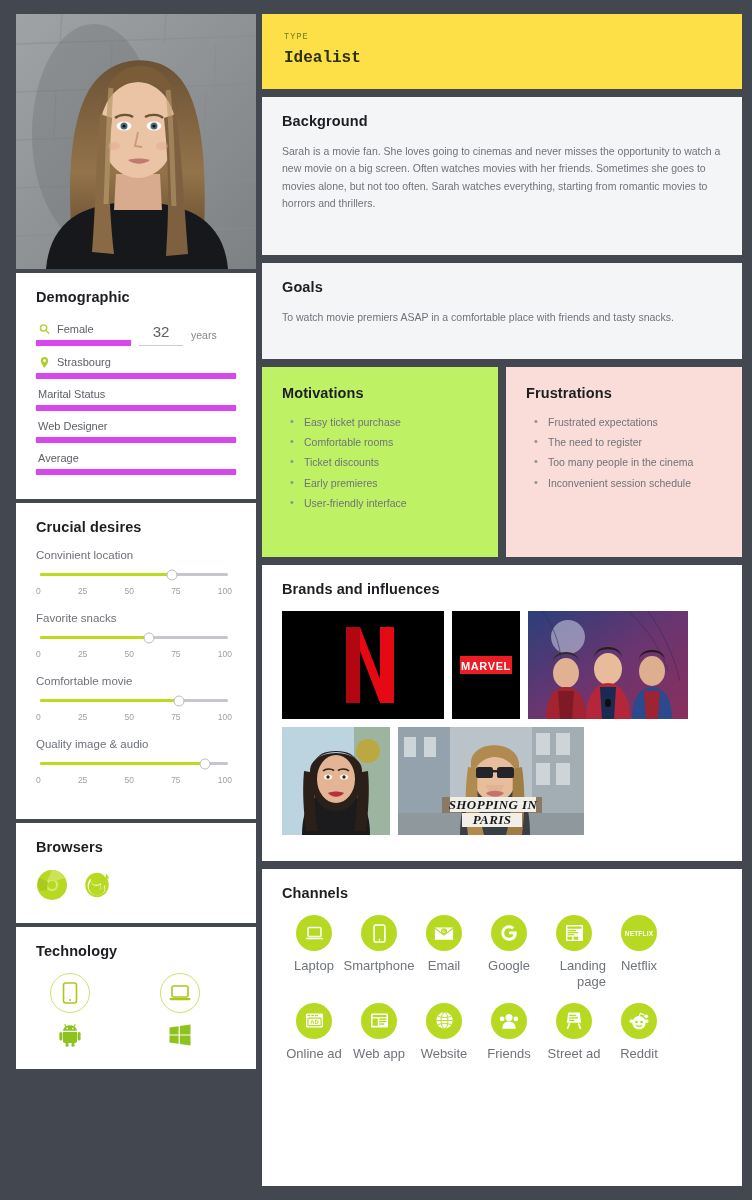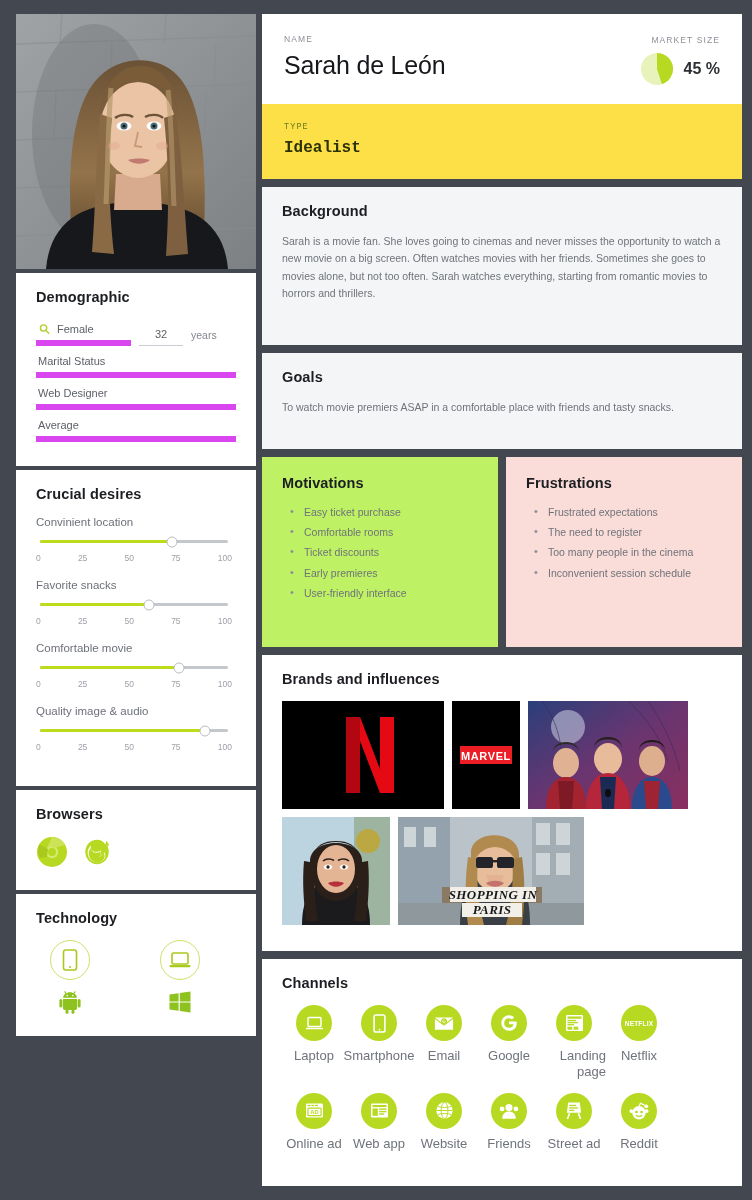--- a/index.html
+++ b/index.html
@@ -73,21 +73,21 @@
 
   
   .demo-row { display: flex; align-items: flex-end; gap: 8px; margin-bottom: 6px; }
   .demo-field {
     display: flex; align-items: center; gap: 6px;
     border-bottom: 6px solid #d946ef; padding: 3px 2px 5px 2px; flex: 1;
   }
   .demo-text { font-size: 11px; color: #5c6067; }
   .demo-age {
     width: 44px; border-bottom: 1px solid #c9ccd1; padding: 3px 2px 5px 2px;
-    text-align: center; font-size: 11px; color: #5c6067;
+    text-align: center; font-size: 15px; color: #5c6067;
   }
   .demo-units { font-size: 10.5px; color: #83878e; padding-bottom: 5px; }
   .ico { width: 13px; height: 13px; flex: none; }
   .demo-narrow { max-width: 95px; }
 
   
   .slider-block { margin-bottom: 16px; }
   .slider-label { font-size: 11.5px; color: #6d7178; margin-bottom: 12px; }
   .track {
     position: relative; height: 3px; background: #c4c7cb;
@@ -208,20 +208,31 @@
                 <line x1="8.6" y1="8" x2="12" y2="11.6" stroke="#aecf2a" stroke-width="1.5"></line>
               </svg>
           </span>
           <span class="demo-text">Female</span>
         </div>
         <div class="demo-age">32</div>
         <div class="demo-units">years</div>
       </div>
       <div class="demo-row">
         <div class="demo-field">
+          <span class="ico">
+            <svg viewBox="0 0 14 14">
+                <path d="M7 1.2c-2.3 0-4 1.7-4 3.9 0 2.9 4 7.7 4 7.7s4-4.8 4-7.7c0-2.2-1.7-3.9-4-3.9z" fill="#aecf2a"></path>
+                <circle cx="7" cy="5.1" r="1.5" fill="#fff"></circle>
+              </svg>
+          </span>
+          <span class="demo-text">Strasbourg</span>
+        </div>
+      </div>
+      <div class="demo-row">
+        <div class="demo-field">
           <span class="demo-text">Marital Status</span>
         </div>
       </div>
       <div class="demo-row">
         <div class="demo-field">
           <span class="demo-text">Web Designer</span>
         </div>
       </div>
       <div class="demo-row">
         <div class="demo-field">
@@ -355,38 +366,20 @@
             </svg>
           </span>
         </div>
       </div>
     </div>
   </div>
 
   <div class="col-right">
 
     <div>
-      <div class="card namecard">
-        <div class="name-left">
-          <div class="field-label">NAME</div>
-          <div class="name-value">Sarah de León</div>
-        </div>
-        <div class="name-right">
-          <div class="field-label">MARKET SIZE</div>
-          <div class="market-row">
-            <span class="pie">
-              <svg viewBox="0 0 34 34">
-                <circle cx="17" cy="17" r="16" fill="#e8f3bb"></circle>
-                <path id="pieSlice" d="M 17 17 L 17 1 A 16 16 0 0 1 21.94427190999916 32.21690426072246 Z" fill="#b8d922"></path>
-              </svg>
-            </span>
-            <span class="market-val">45 %</span>
-          </div>
-        </div>
-      </div>
       <div class="typeband">
         <div class="field-label">TYPE</div>
         <div class="type-value">Idealist</div>
       </div>
     </div>
 
     <div class="soft card-pad bg-card">
       <div class="card-title">Background</div>
       <div class="body-text">Sarah is a movie fan. She loves going to cinemas and never misses the opportunity to watch a new movie on a big screen. Often watches movies with her friends. Sometimes she goes to movies alone, but not too often. Sarah watches everything, starting from romantic movies to horrors and thrillers.</div>
     </div>

